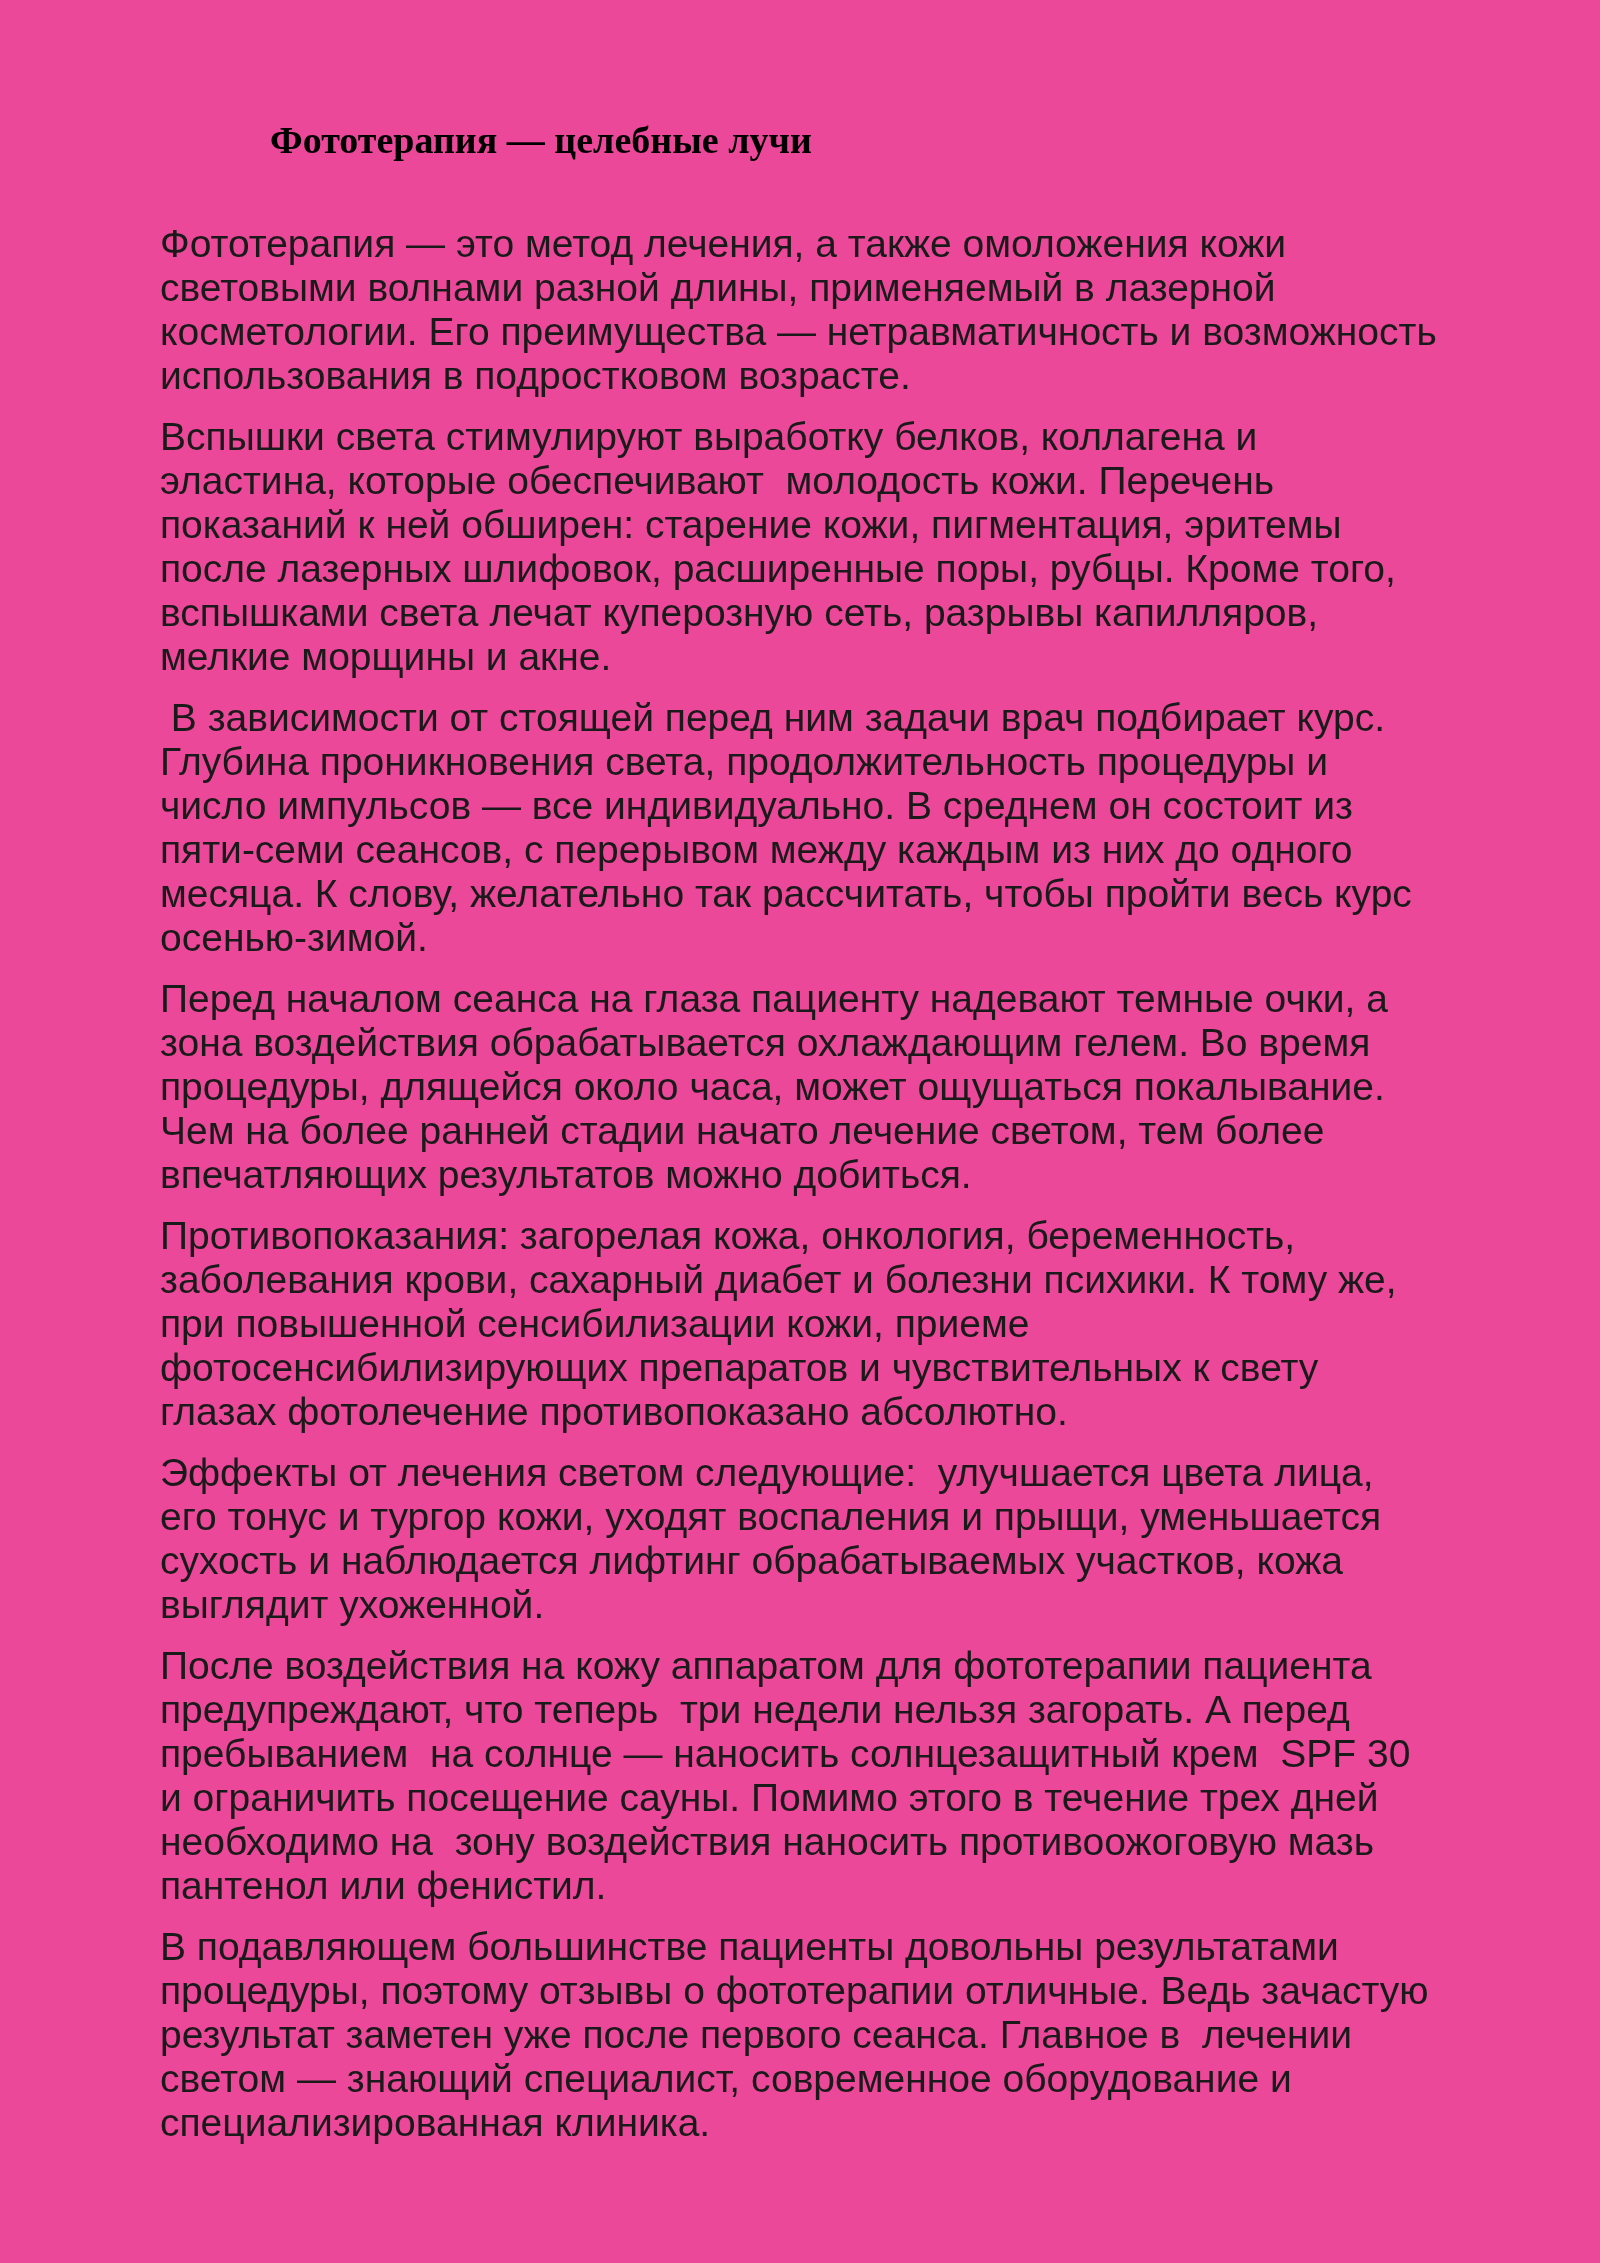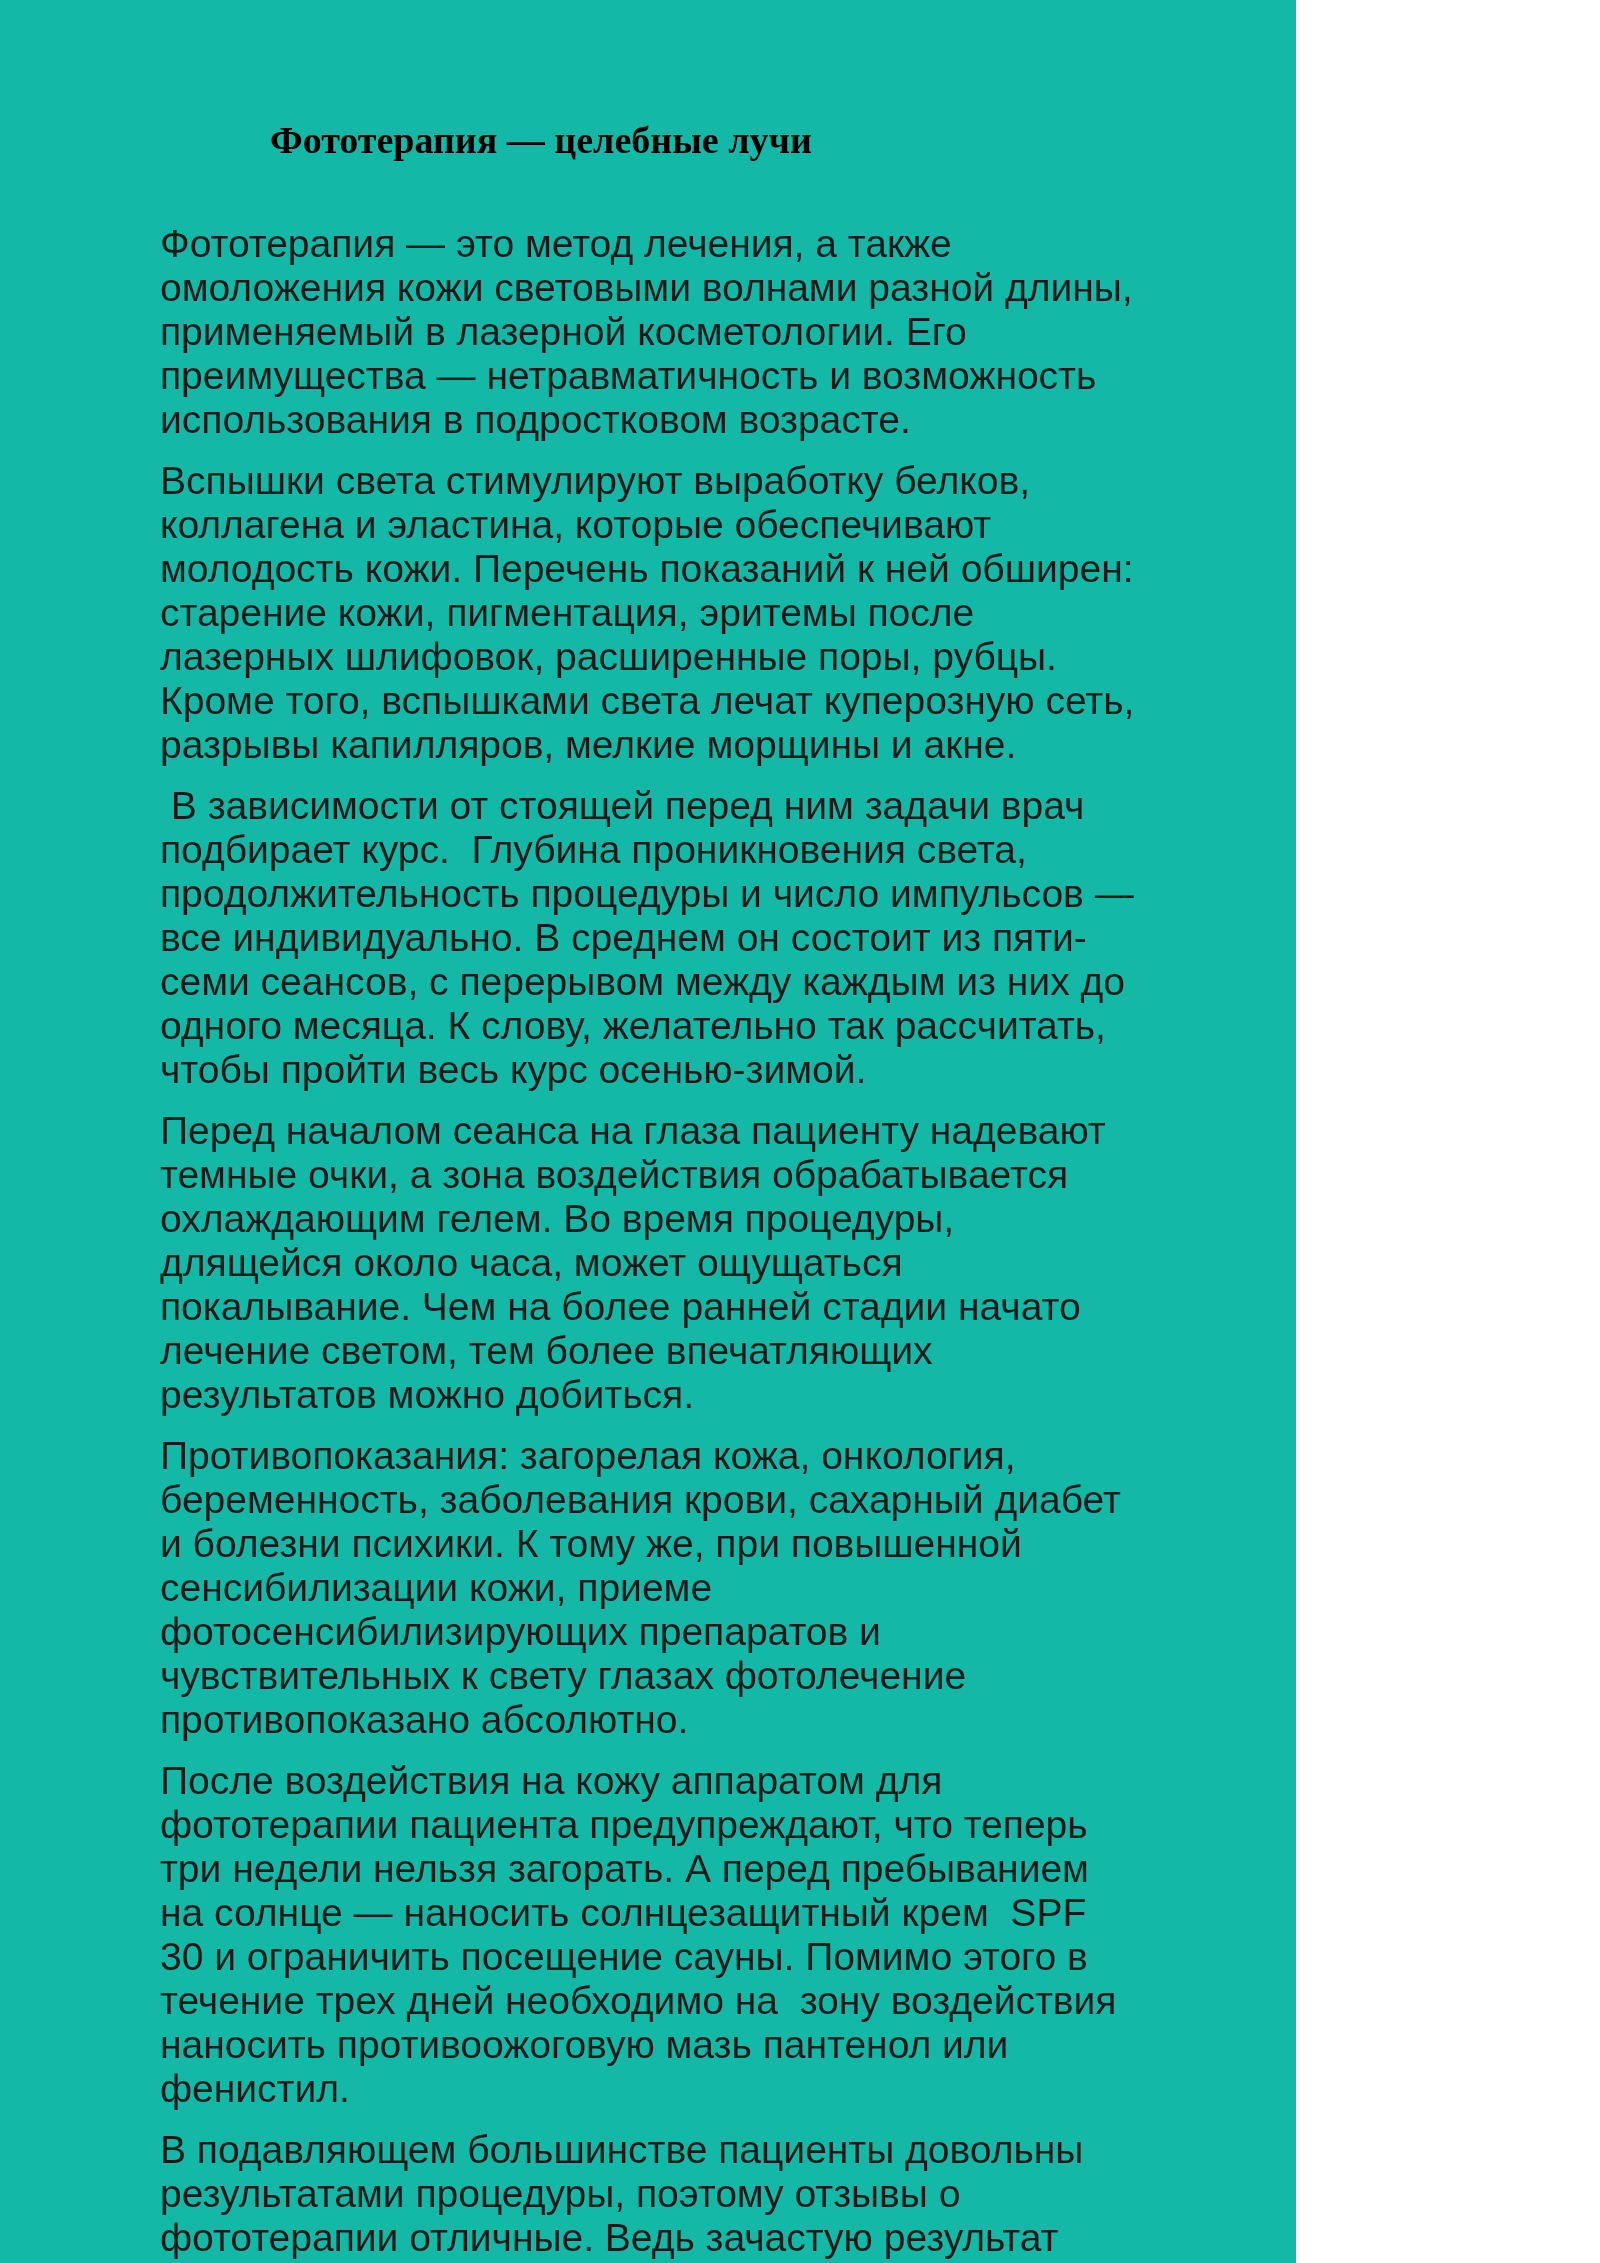--- a/index.html
+++ b/index.html
@@ -8,23 +8,23 @@
     background: #ffffff;
   }
   body {
     width: 1600px;
     height: 2263px;
     font-family: "Liberation Sans", sans-serif;
     color: #1a1a1a;
     box-sizing: border-box;
   }
   .page {
-    width: 1296px;
+    width: 1600px;
     height: 2263px;
-    background: #14b8a6;
+    background: #ec4899;
     box-sizing: border-box;
     padding: 118px 160px 0 160px;
     overflow: hidden;
   }
   .doc-title {
     font-family: "Liberation Serif", serif;
     font-weight: 700;
     font-size: 38px;
     line-height: 1.2;
     color: #000000;
@@ -43,15 +43,16 @@
 <body>
 
 <div class="page">
   <h1 class="doc-title">Фототерапия — целебные лучи</h1>
 
   <p class="para">Фототерапия — это метод лечения, а также омоложения кожи световыми волнами разной длины, применяемый в лазерной косметологии. Его преимущества — нетравматичность и возможность использования в подростковом возрасте.</p>
   <p class="para">Вспышки света стимулируют выработку белков, коллагена и эластина, которые обеспечивают  молодость кожи. Перечень показаний к ней обширен: старение кожи, пигментация, эритемы после лазерных шлифовок, расширенные поры, рубцы. Кроме того, вспышками света лечат куперозную сеть, разрывы капилляров, мелкие морщины и акне.</p>
   <p class="para"> В зависимости от стоящей перед ним задачи врач подбирает курс.  Глубина проникновения света, продолжительность процедуры и число импульсов — все индивидуально. В среднем он состоит из пяти-семи сеансов, с перерывом между каждым из них до одного месяца. К слову, желательно так рассчитать, чтобы пройти весь курс осенью-зимой.</p>
   <p class="para">Перед началом сеанса на глаза пациенту надевают темные очки, а зона воздействия обрабатывается охлаждающим гелем. Во время процедуры, длящейся около часа, может ощущаться покалывание. Чем на более ранней стадии начато лечение светом, тем более впечатляющих результатов можно добиться.</p>
   <p class="para">Противопоказания: загорелая кожа, онкология, беременность, заболевания крови, сахарный диабет и болезни психики. К тому же, при повышенной сенсибилизации кожи, приеме фотосенсибилизирующих препаратов и чувствительных к свету глазах фотолечение противопоказано абсолютно.</p>
+  <p class="para">Эффекты от лечения светом следующие:  улучшается цвета лица, его тонус и тургор кожи, уходят воспаления и прыщи, уменьшается сухость и наблюдается лифтинг обрабатываемых участков, кожа выглядит ухоженной.</p>
   <p class="para">После воздействия на кожу аппаратом для фототерапии пациента предупреждают, что теперь  три недели нельзя загорать. А перед пребыванием  на солнце — наносить солнцезащитный крем  SPF 30 и ограничить посещение сауны. Помимо этого в течение трех дней необходимо на  зону воздействия наносить противоожоговую мазь пантенол или фенистил.</p>
   <p class="para">В подавляющем большинстве пациенты довольны результатами процедуры, поэтому отзывы о фототерапии отличные. Ведь зачастую результат заметен уже после первого сеанса. Главное в  лечении светом — знающий специалист, современное оборудование и специализированная клиника.</p>
 </div>
 
 </body></html>

